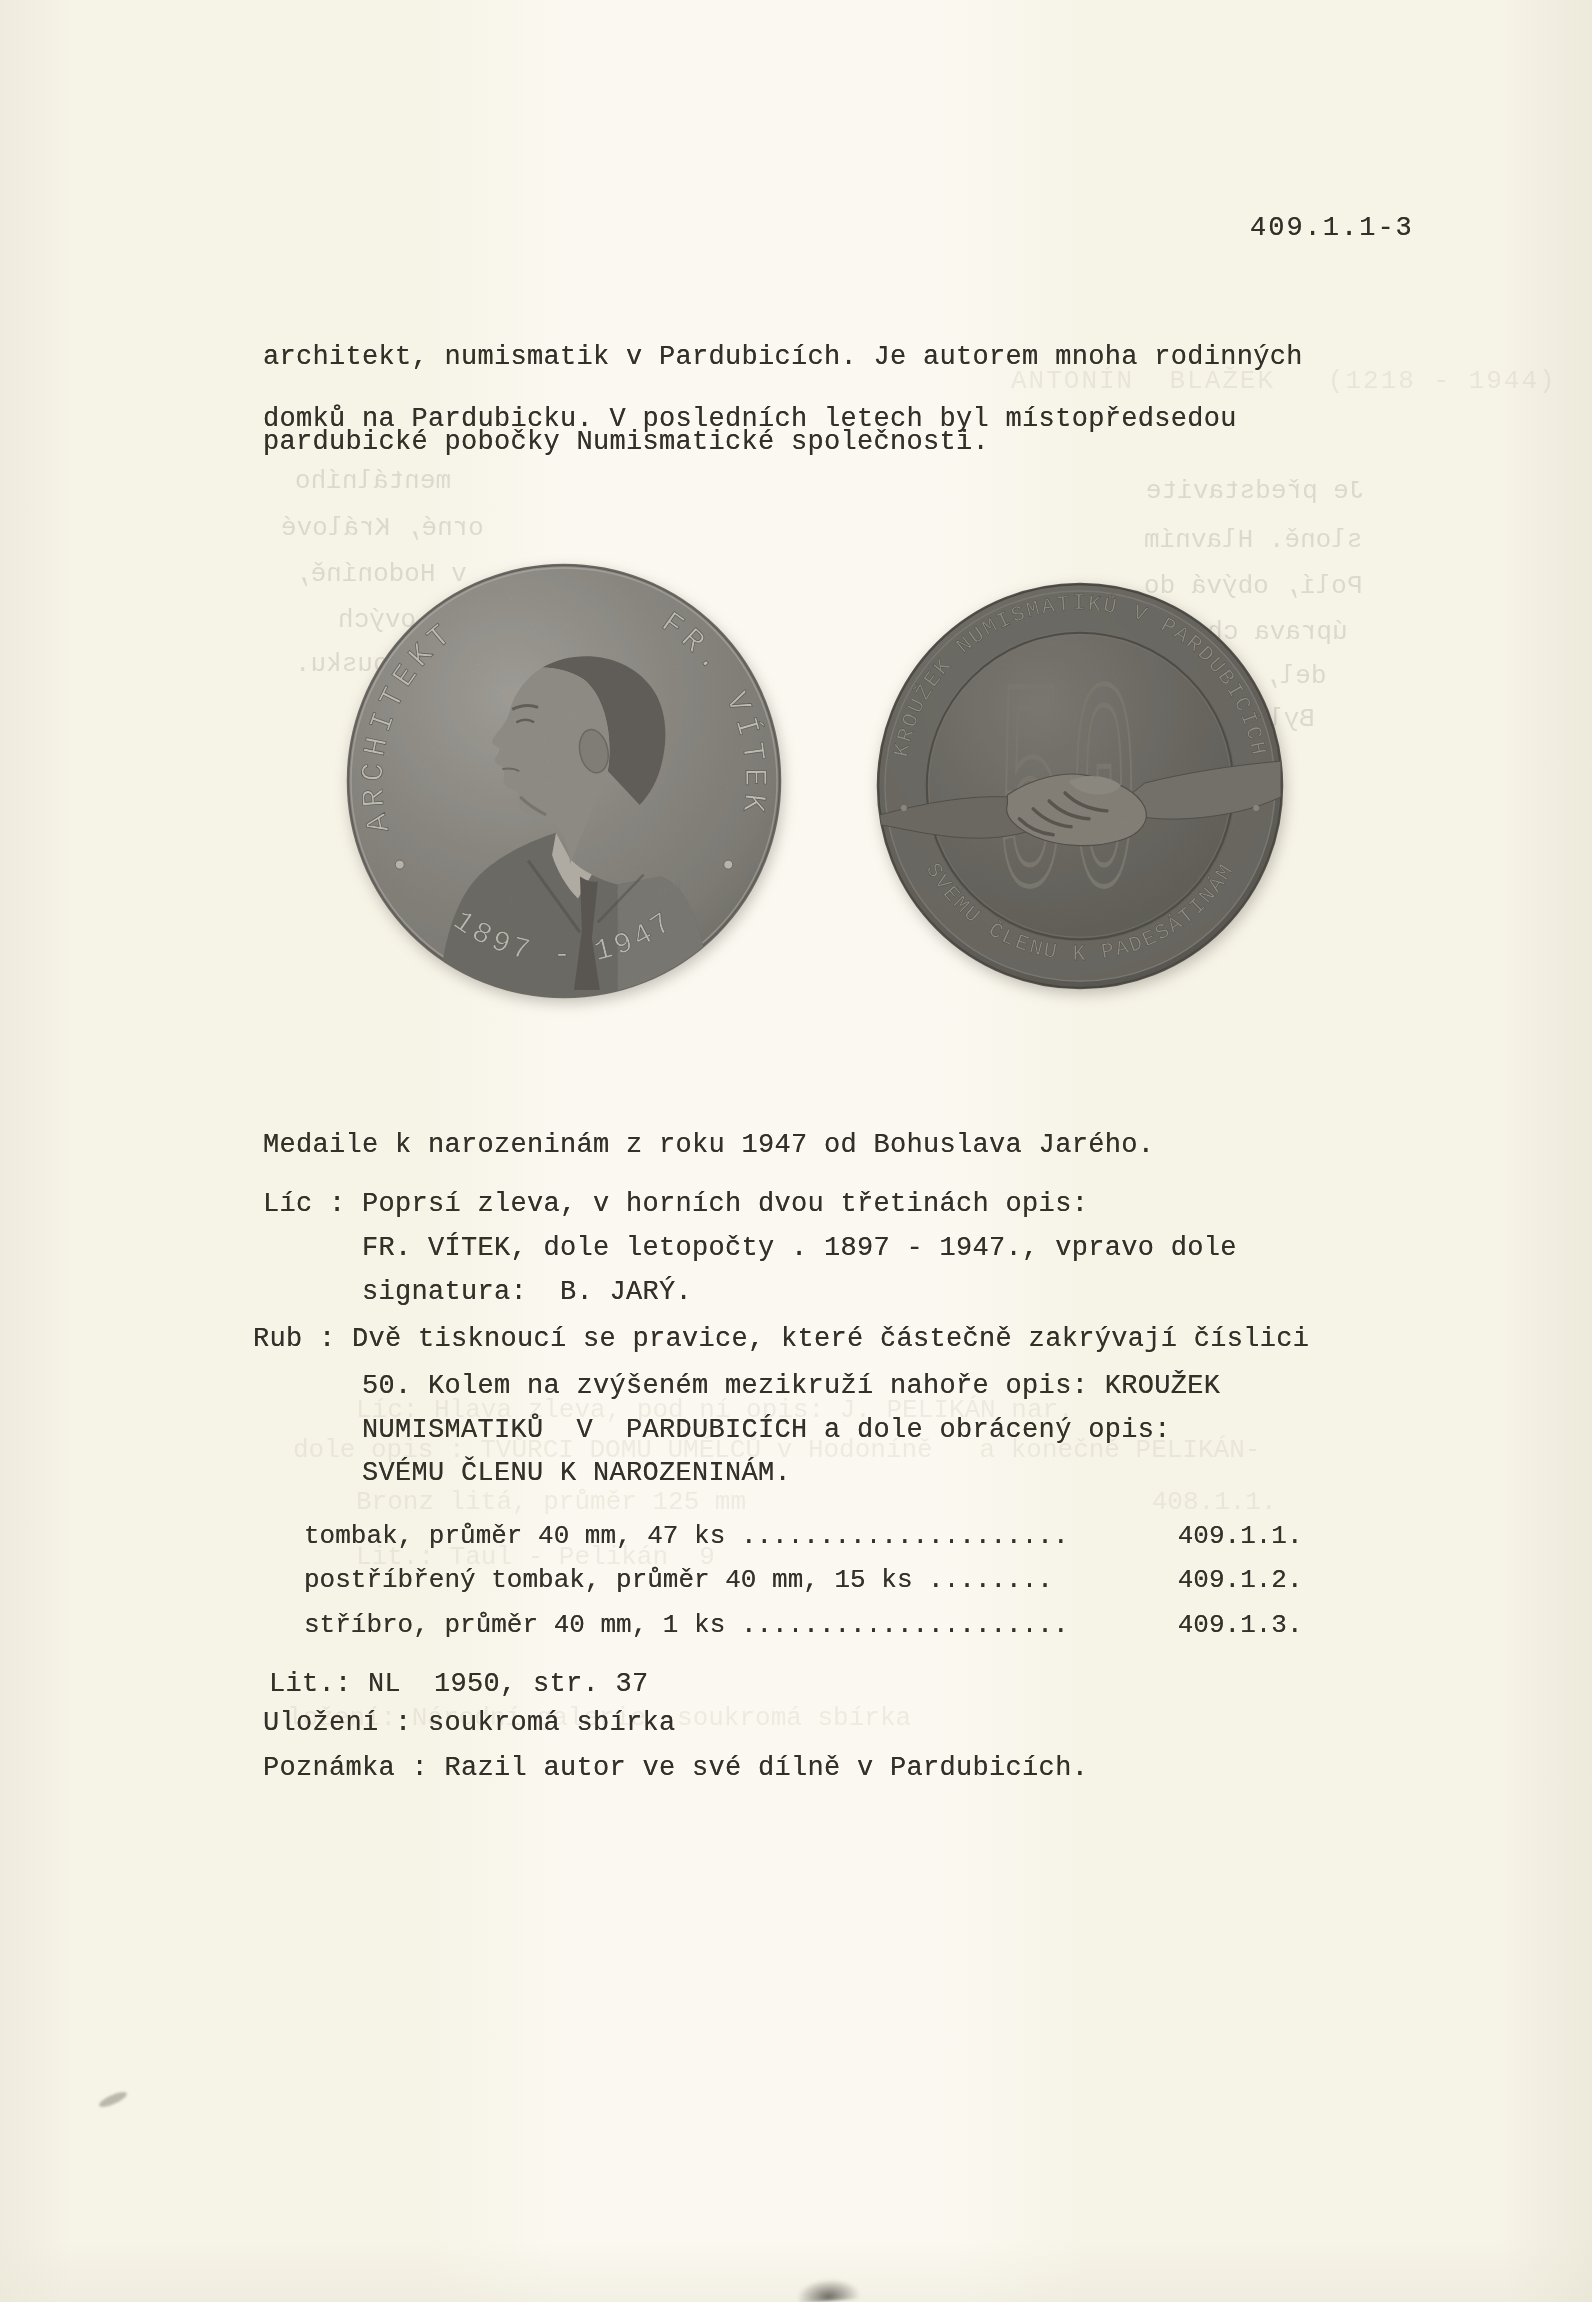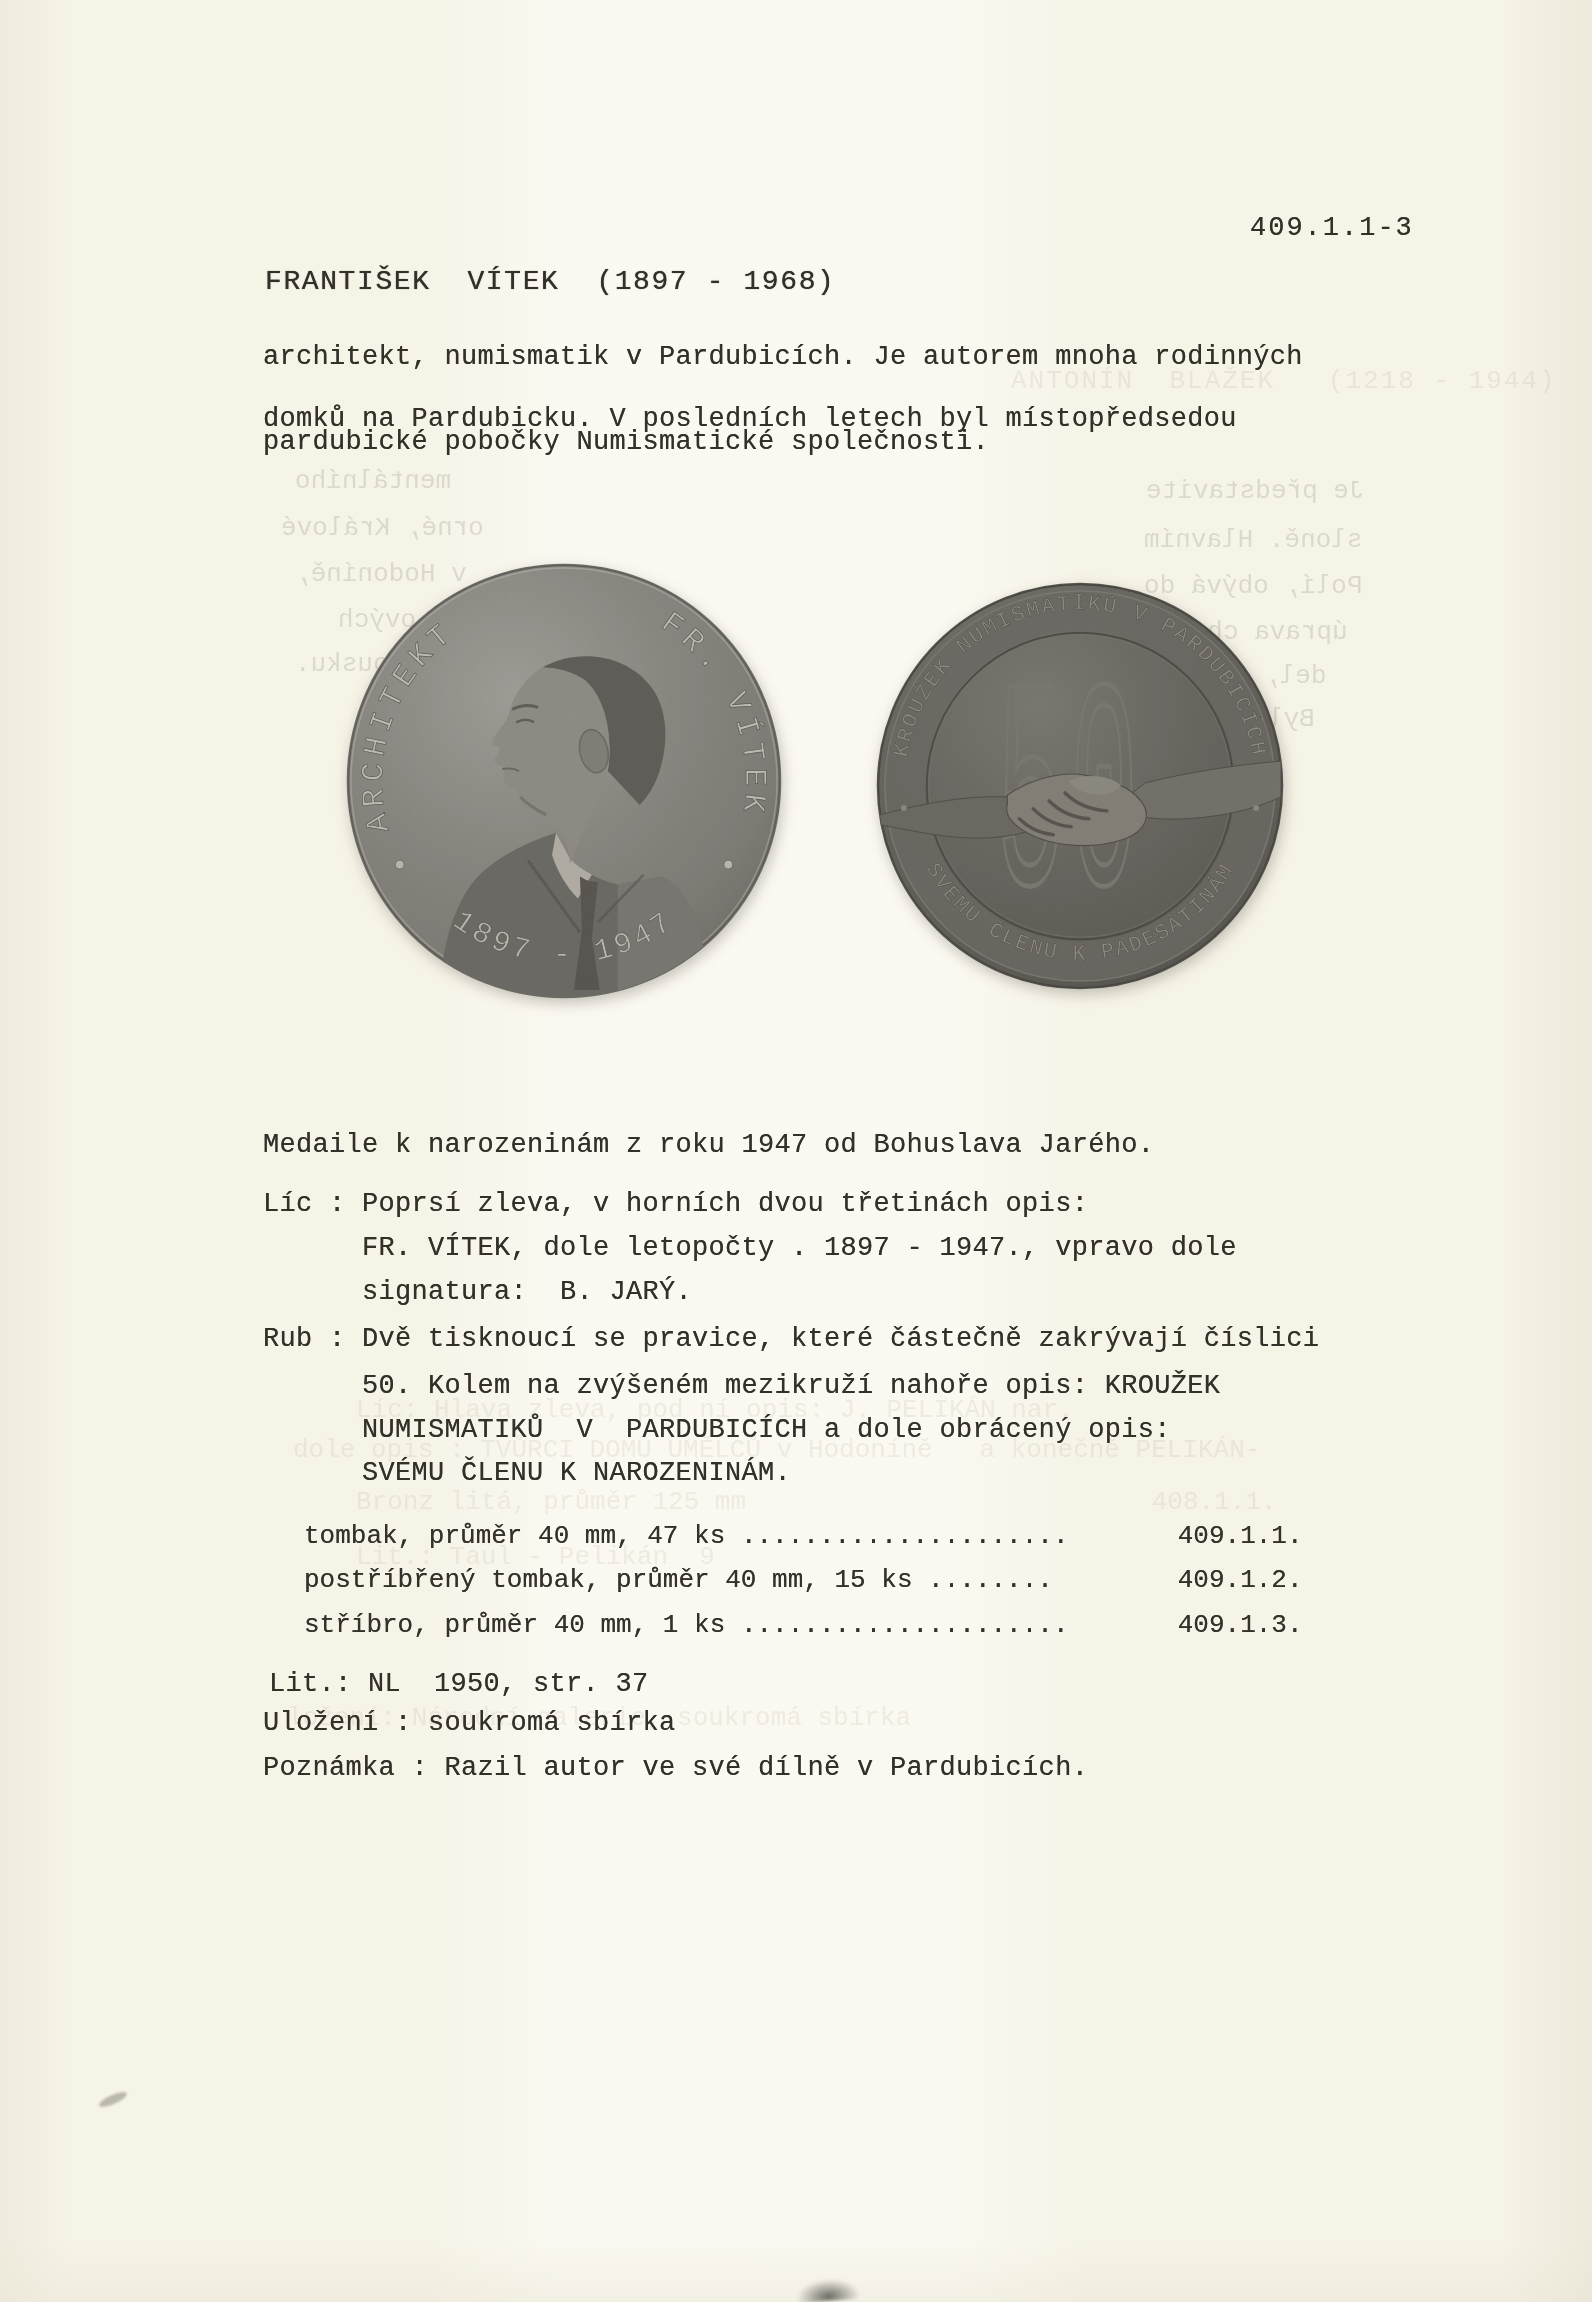--- a/index.html
+++ b/index.html
@@ -104,21 +104,20 @@
   <span class="bleed m" style="left:338px;top:605px;">ových</span>
   <span class="bleed m" style="left:295px;top:649px;">Rakousku.</span>
   <span class="bleed d" style="left:356px;top:1395px;">Líc: Hlava zleva, pod ní opis: J. PELIKÁN nar.</span>
   <span class="bleed d" style="left:293px;top:1435px;">dole opis : TVŮRCI DOMU UMĚLCŮ v Hodoníně   a konečně PELIKÁN-</span>
   <span class="bleed d" style="left:356px;top:1487px;">Bronz litá, průměr 125 mm                          408.1.1.</span>
   <span class="bleed d" style="left:356px;top:1542px;">Lit.: Taul - Pelikán  9</span>
   <span class="bleed d" style="left:287px;top:1703px;">ložení: Národní galerie, soukromá sbírka</span>
 
   <div class="tline pagenum" style="left:1250px;top:211px;">409.1.1-3</div>
 
-  <div class="tline heading" style="left:265px;top:265px;">FRANTIŠEK  VÍTEK  (1897 - 1968)</div>
 
   <div>
     <div class="tline" style="left:263px;top:340px;">architekt, numismatik v Pardubicích. Je autorem mnoha rodinných</div>
     <div class="tline" style="left:263px;top:402px;">domků na Pardubicku. V posledních letech byl místopředsedou</div>
     <div class="tline" style="left:263px;top:425px;">pardubické pobočky Numismatické společnosti.</div>
   </div>
 
   <div class="medal" style="left:343px;top:560px;width:443px;height:443px;">
     <svg width="443" height="443" viewBox="0 0 445 445">
       <defs>
@@ -242,21 +241,21 @@
 
   <div class="tline" style="left:263px;top:1128px;">Medaile k narozeninám z roku 1947 od Bohuslava Jarého.</div>
 
   <div>
     <div class="tline" style="left:263px;top:1187px;">Líc : Poprsí zleva, v horních dvou třetinách opis:</div>
     <div class="tline" style="left:263px;top:1231px;">      FR. VÍTEK, dole letopočty . 1897 - 1947., vpravo dole</div>
     <div class="tline" style="left:263px;top:1275px;">      signatura:  B. JARÝ.</div>
   </div>
 
   <div>
-    <div class="tline" style="left:263px;top:1322px;">Rub : Dvě tisknoucí se pravice, které částečně zakrývají číslici</div>
+    <div class="tline" style="left:253px;top:1322px;">Rub : Dvě tisknoucí se pravice, které částečně zakrývají číslici</div>
     <div class="tline" style="left:263px;top:1369px;">      50. Kolem na zvýšeném mezikruží nahoře opis: KROUŽEK</div>
     <div class="tline" style="left:263px;top:1413px;">      NUMISMATIKŮ  V  PARDUBICÍCH a dole obrácený opis:</div>
     <div class="tline" style="left:263px;top:1456px;">      SVÉMU ČLENU K NAROZENINÁM.</div>
   </div>
 
   <div>
     <div class="spec-row" style="left:263px;top:1519px;"><span>tombak, průměr 40 mm, 47 ks </span><span>.....................       </span><span>409.1.1.</span></div>
     <div class="spec-row" style="left:263px;top:1563px;"><span>postříbřený tombak, průměr 40 mm, 15 ks </span><span>........        </span><span>409.1.2.</span></div>
     <div class="spec-row" style="left:263px;top:1608px;"><span>stříbro, průměr 40 mm, 1 ks </span><span>.....................       </span><span>409.1.3.</span></div>
   </div>

